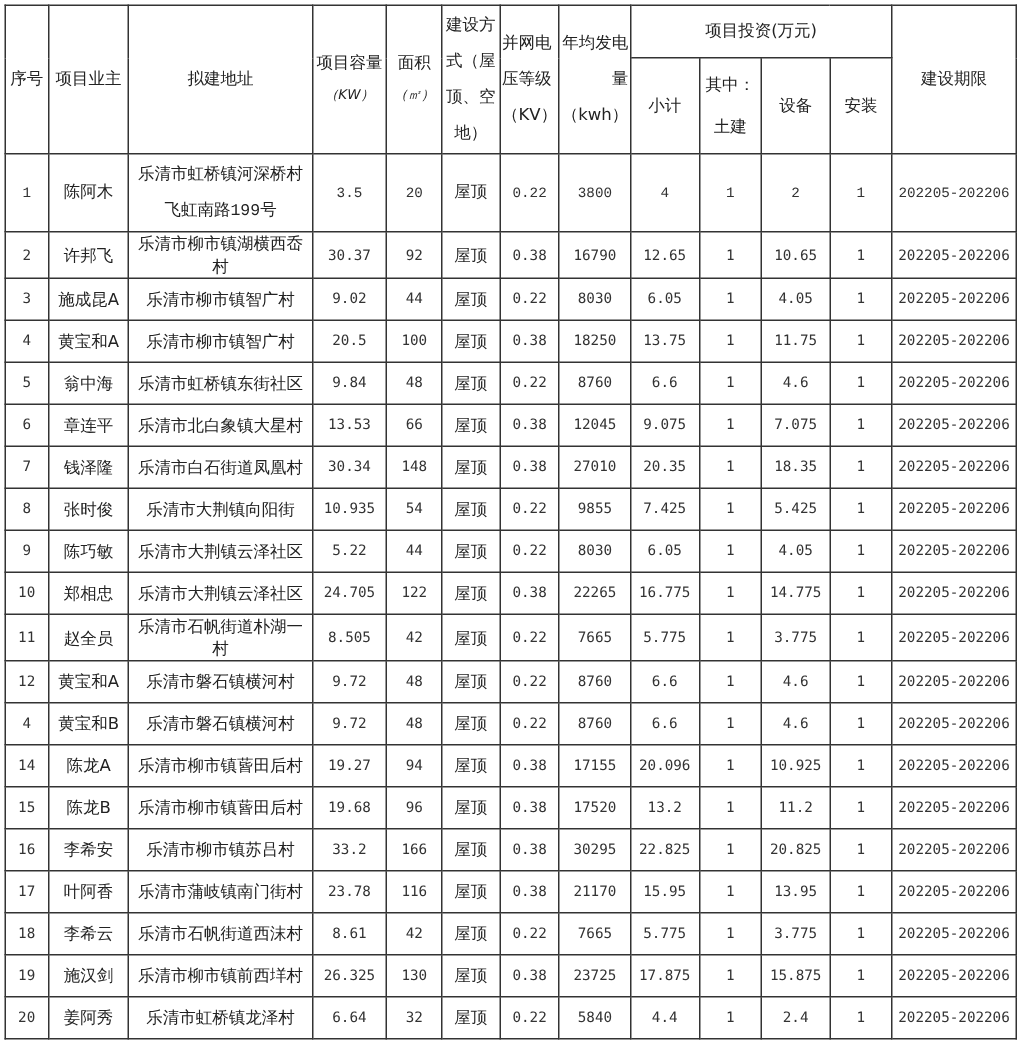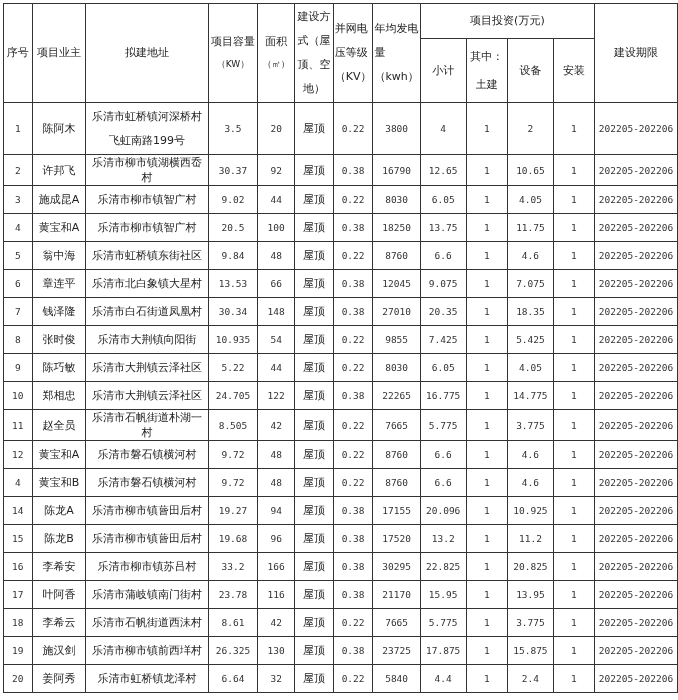--- a/index.html
+++ b/index.html
@@ -4,23 +4,23 @@
 <style>
   html, body { margin:0; padding:0; background:#ffffff; }
   body { width:678px; height:700px; overflow:hidden; position:relative;
          font-family:"DejaVu Sans", "Liberation Sans", sans-serif; color:#222; }
   table { position:absolute; left:3px; top:3px; border-collapse:collapse; table-layout:fixed; }
   td, th { border:1px solid #333; text-align:center; vertical-align:middle;
            font-size:10.5px; font-weight:normal; padding:0 1px; line-height:15px; overflow:hidden; }
   th { line-height:22px; }
   .num { font-family:"DejaVu Sans Mono", "Liberation Mono", monospace; font-size:9.5px; color:#333; }
   .cn { font-size:11px; }
-  tr.r1 td { height:51px; line-height:24px; }
+  tr.r1 td { height:51px; line-height:24px;font-family:Liberation Mono, monospace; }
   tbody tr td { height:27px; }
-  .small { font-size:9px; }
+  .small { font-size:9px;font-style:italic; }
 </style>
 </head>
 <body>
 
 <table>
   <colgroup>
     <col style="width:29px">
       <col style="width:55px">
       <col style="width:125px">
       <col style="width:50px">
@@ -42,21 +42,21 @@
       <th rowspan="2" class="cn">
         <div>项目容量</div>
         <div class="small">（KW）</div>
       </th>
       <th rowspan="2" class="cn">
         <div>面积</div>
         <div class="small">（㎡）</div>
       </th>
       <th rowspan="2" class="cn" style="line-height:24px;text-align:center">建设方式（屋顶、空地）</th>
       <th rowspan="2" class="cn" style="line-height:24px;text-align:left">并网电压等级（KV）</th>
-      <th rowspan="2" class="cn" style="line-height:24px;text-align:left">年均发电量（kwh）</th>
+      <th rowspan="2" class="cn" style="line-height:24px;text-align:right">年均发电量（kwh）</th>
       <th colspan="4" class="cn">项目投资(万元)</th>
       <th rowspan="2" class="cn">建设期限</th>
     </tr>
     <tr style="height:64px">
       <th class="cn">小计</th>
       <th class="cn" style="line-height:28px">
         <div>其中：</div>
         <div>土建</div>
       </th>
       <th class="cn">设备</th>

